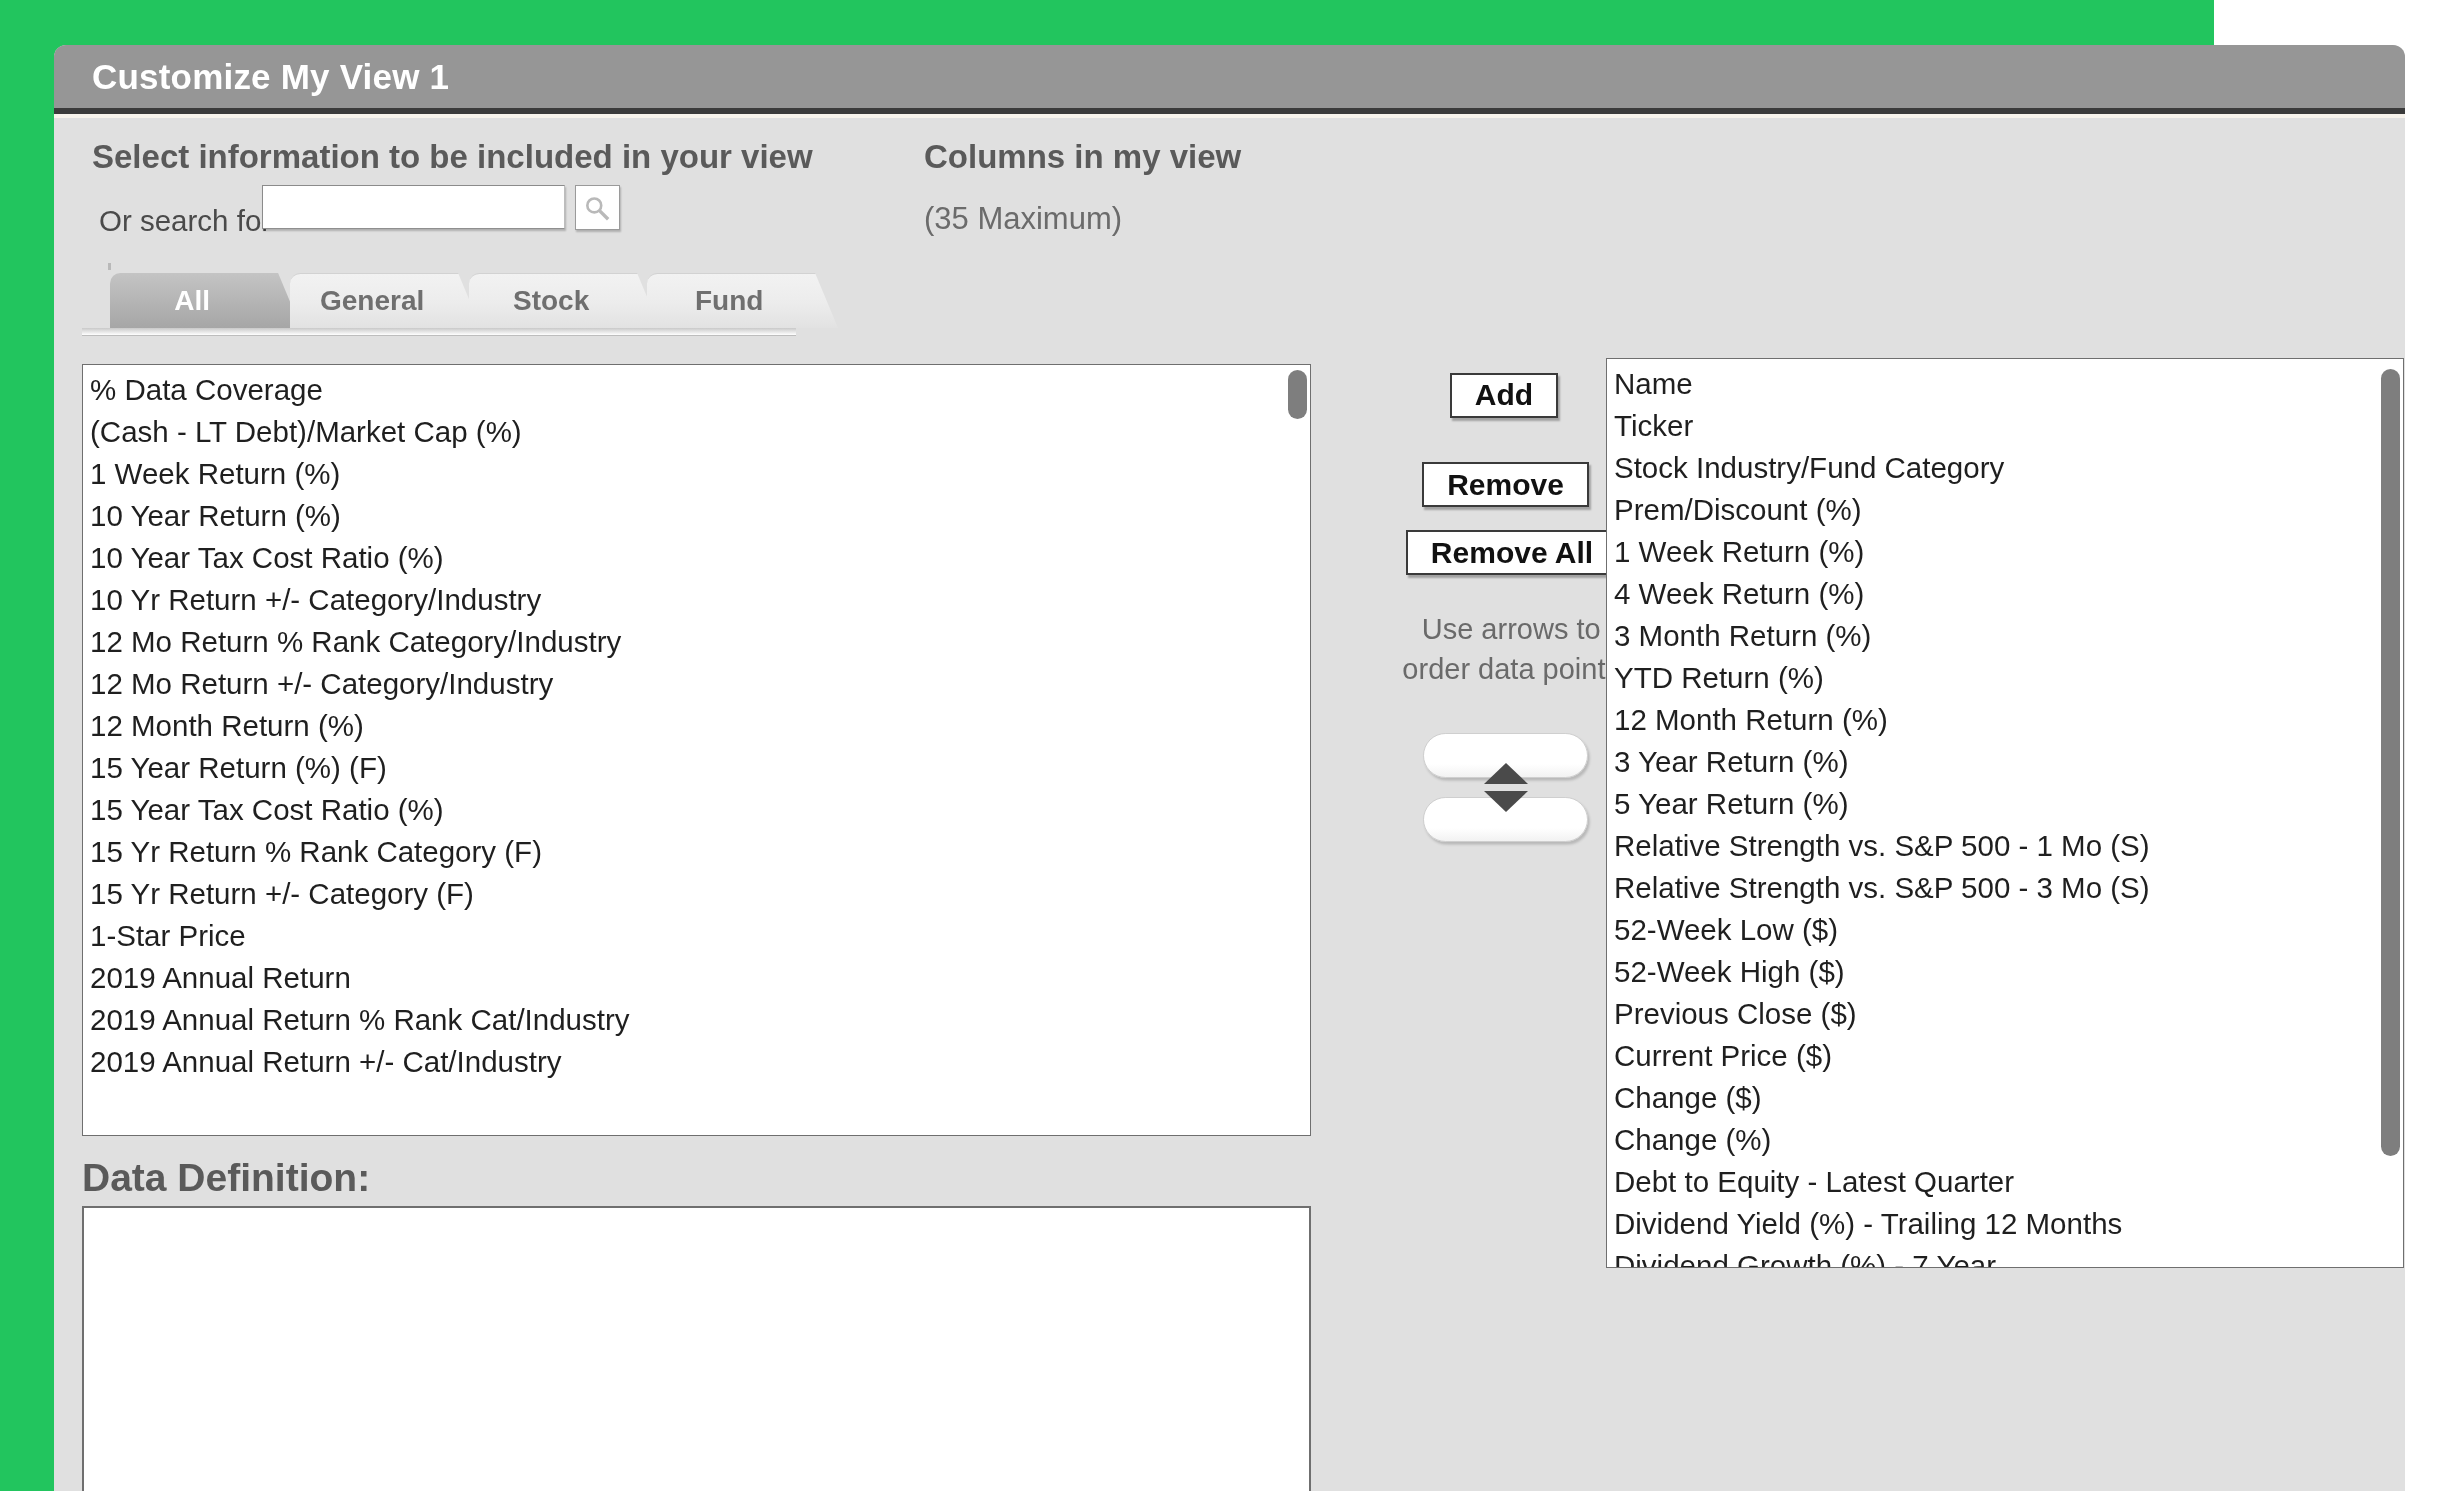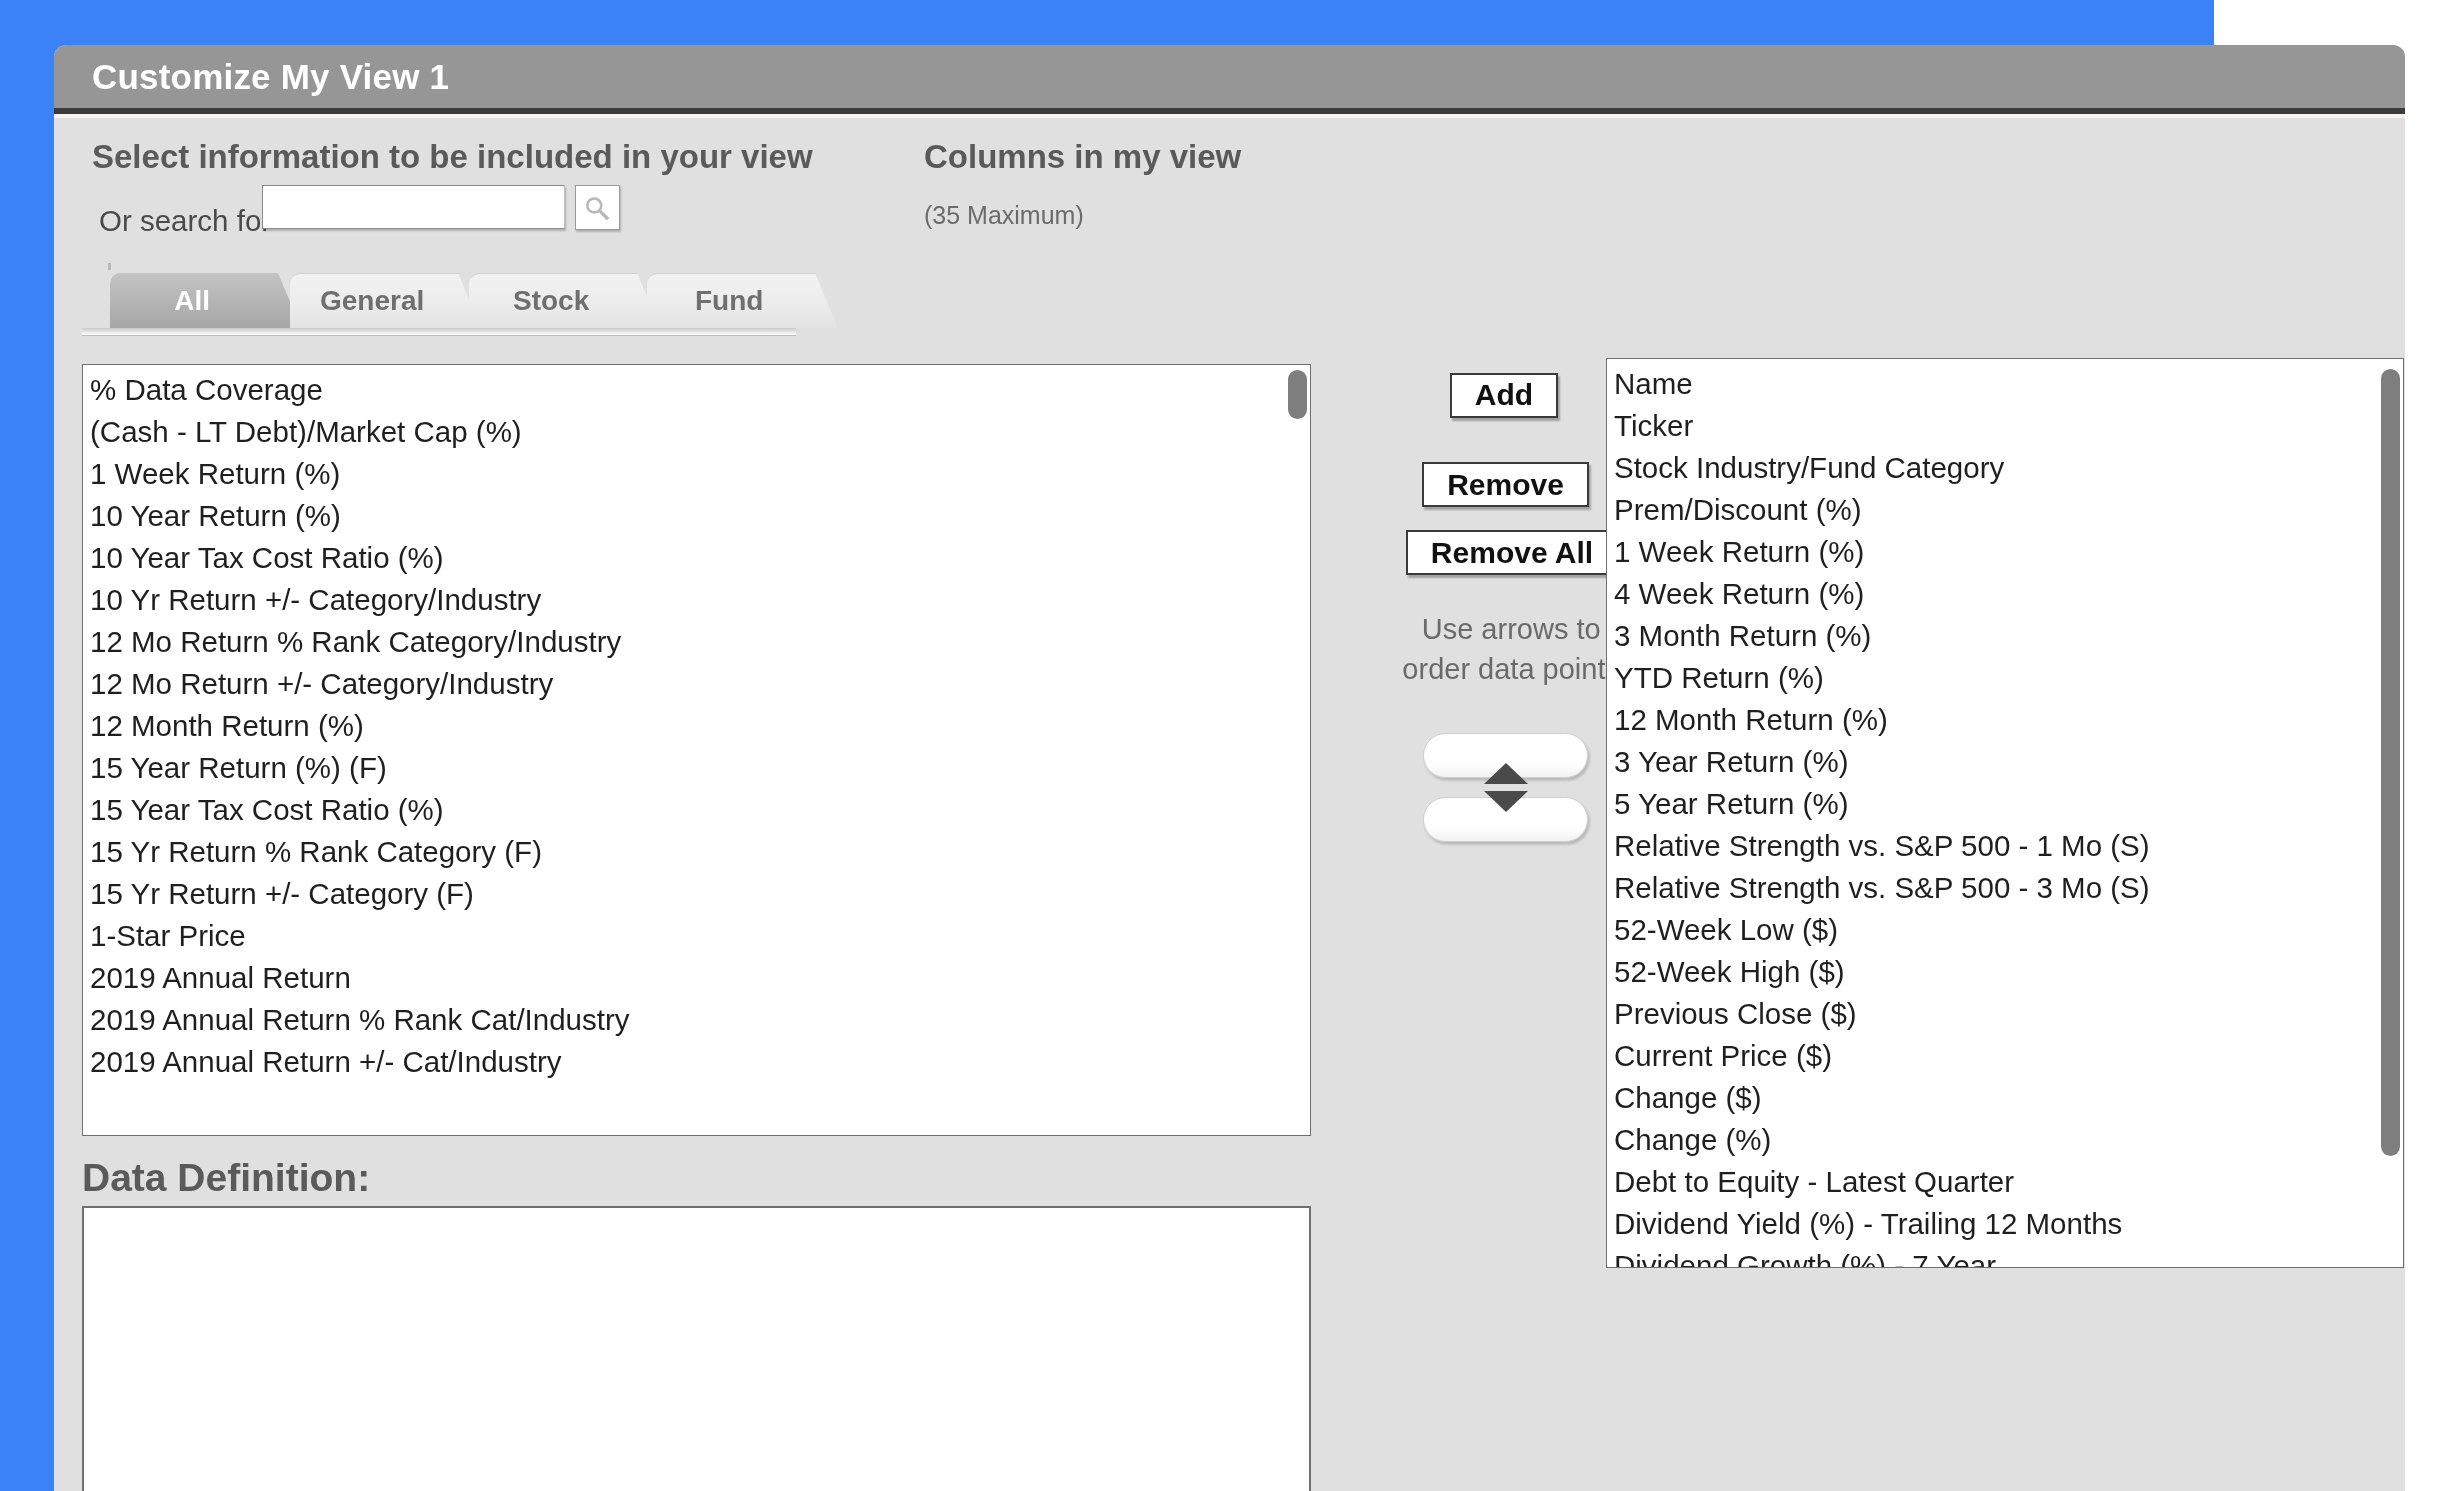--- a/index.html
+++ b/index.html
@@ -11,21 +11,21 @@
     width: 2462px;
     height: 1491px;
     font-family: "Liberation Sans", sans-serif;
     overflow: hidden;
   }
 
   #root {
     position: relative;
     width: 2214px;
     height: 1491px;
-    background: #3b82f6;
+    background: #22c55e;
   }
 
   
   .dialog {
     position: absolute;
     left: 54px;
     top: 45px;
     width: 2351px;
     height: 1446px;
     background: #e0e0e0;
@@ -81,21 +81,21 @@
     color: #5a5a5a;
     white-space: nowrap;
   }
   #heading-left  { left: 38px;   top: 19px; }
   #heading-right { left: 870px; top: 19px; }
 
   .subnote {
     position: absolute;
     left: 870px;
     top: 82px;
-    font-size: 25px;
+    font-size: 31px;
     color: #6b6b6b;
     white-space: nowrap;
   }
 
   
   .search-label {
     position: absolute;
     left: 45px;
     top: 85px;
     font-size: 29.5px;

